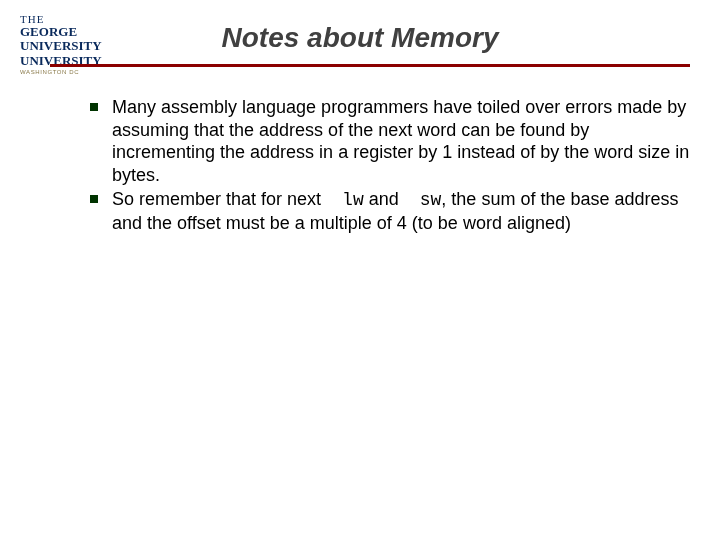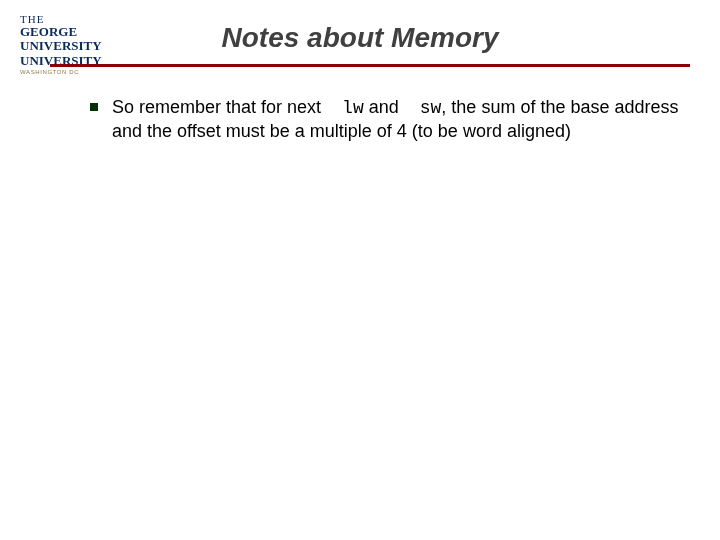--- a/index.html
+++ b/index.html
@@ -138,20 +138,24 @@
 
   <div class="title">Notes about Memory</div>
 
   <div class="hr"></div>
 
   <div class="content">
 
 
     <div class="sublist">
 
+      <div class="sub-item">
+        <span class="sub-bullet"></span>
+        <span>Many assembly language programmers have toiled over errors made by assuming that the address of the next word can be found by incrementing the address in a register by 1 instead of by the word size in bytes.</span>
+      </div>
 
       <div class="sub-item">
         <span class="sub-bullet"></span>
         <span>So remember that for next </span><code class="kw">lw</code><span> and </span><code class="kw">sw</code><span>, the sum of the base address and the offset must be a multiple of 4 (to be word aligned)</span>
       </div>
 
     </div>
 
   </div>
 

